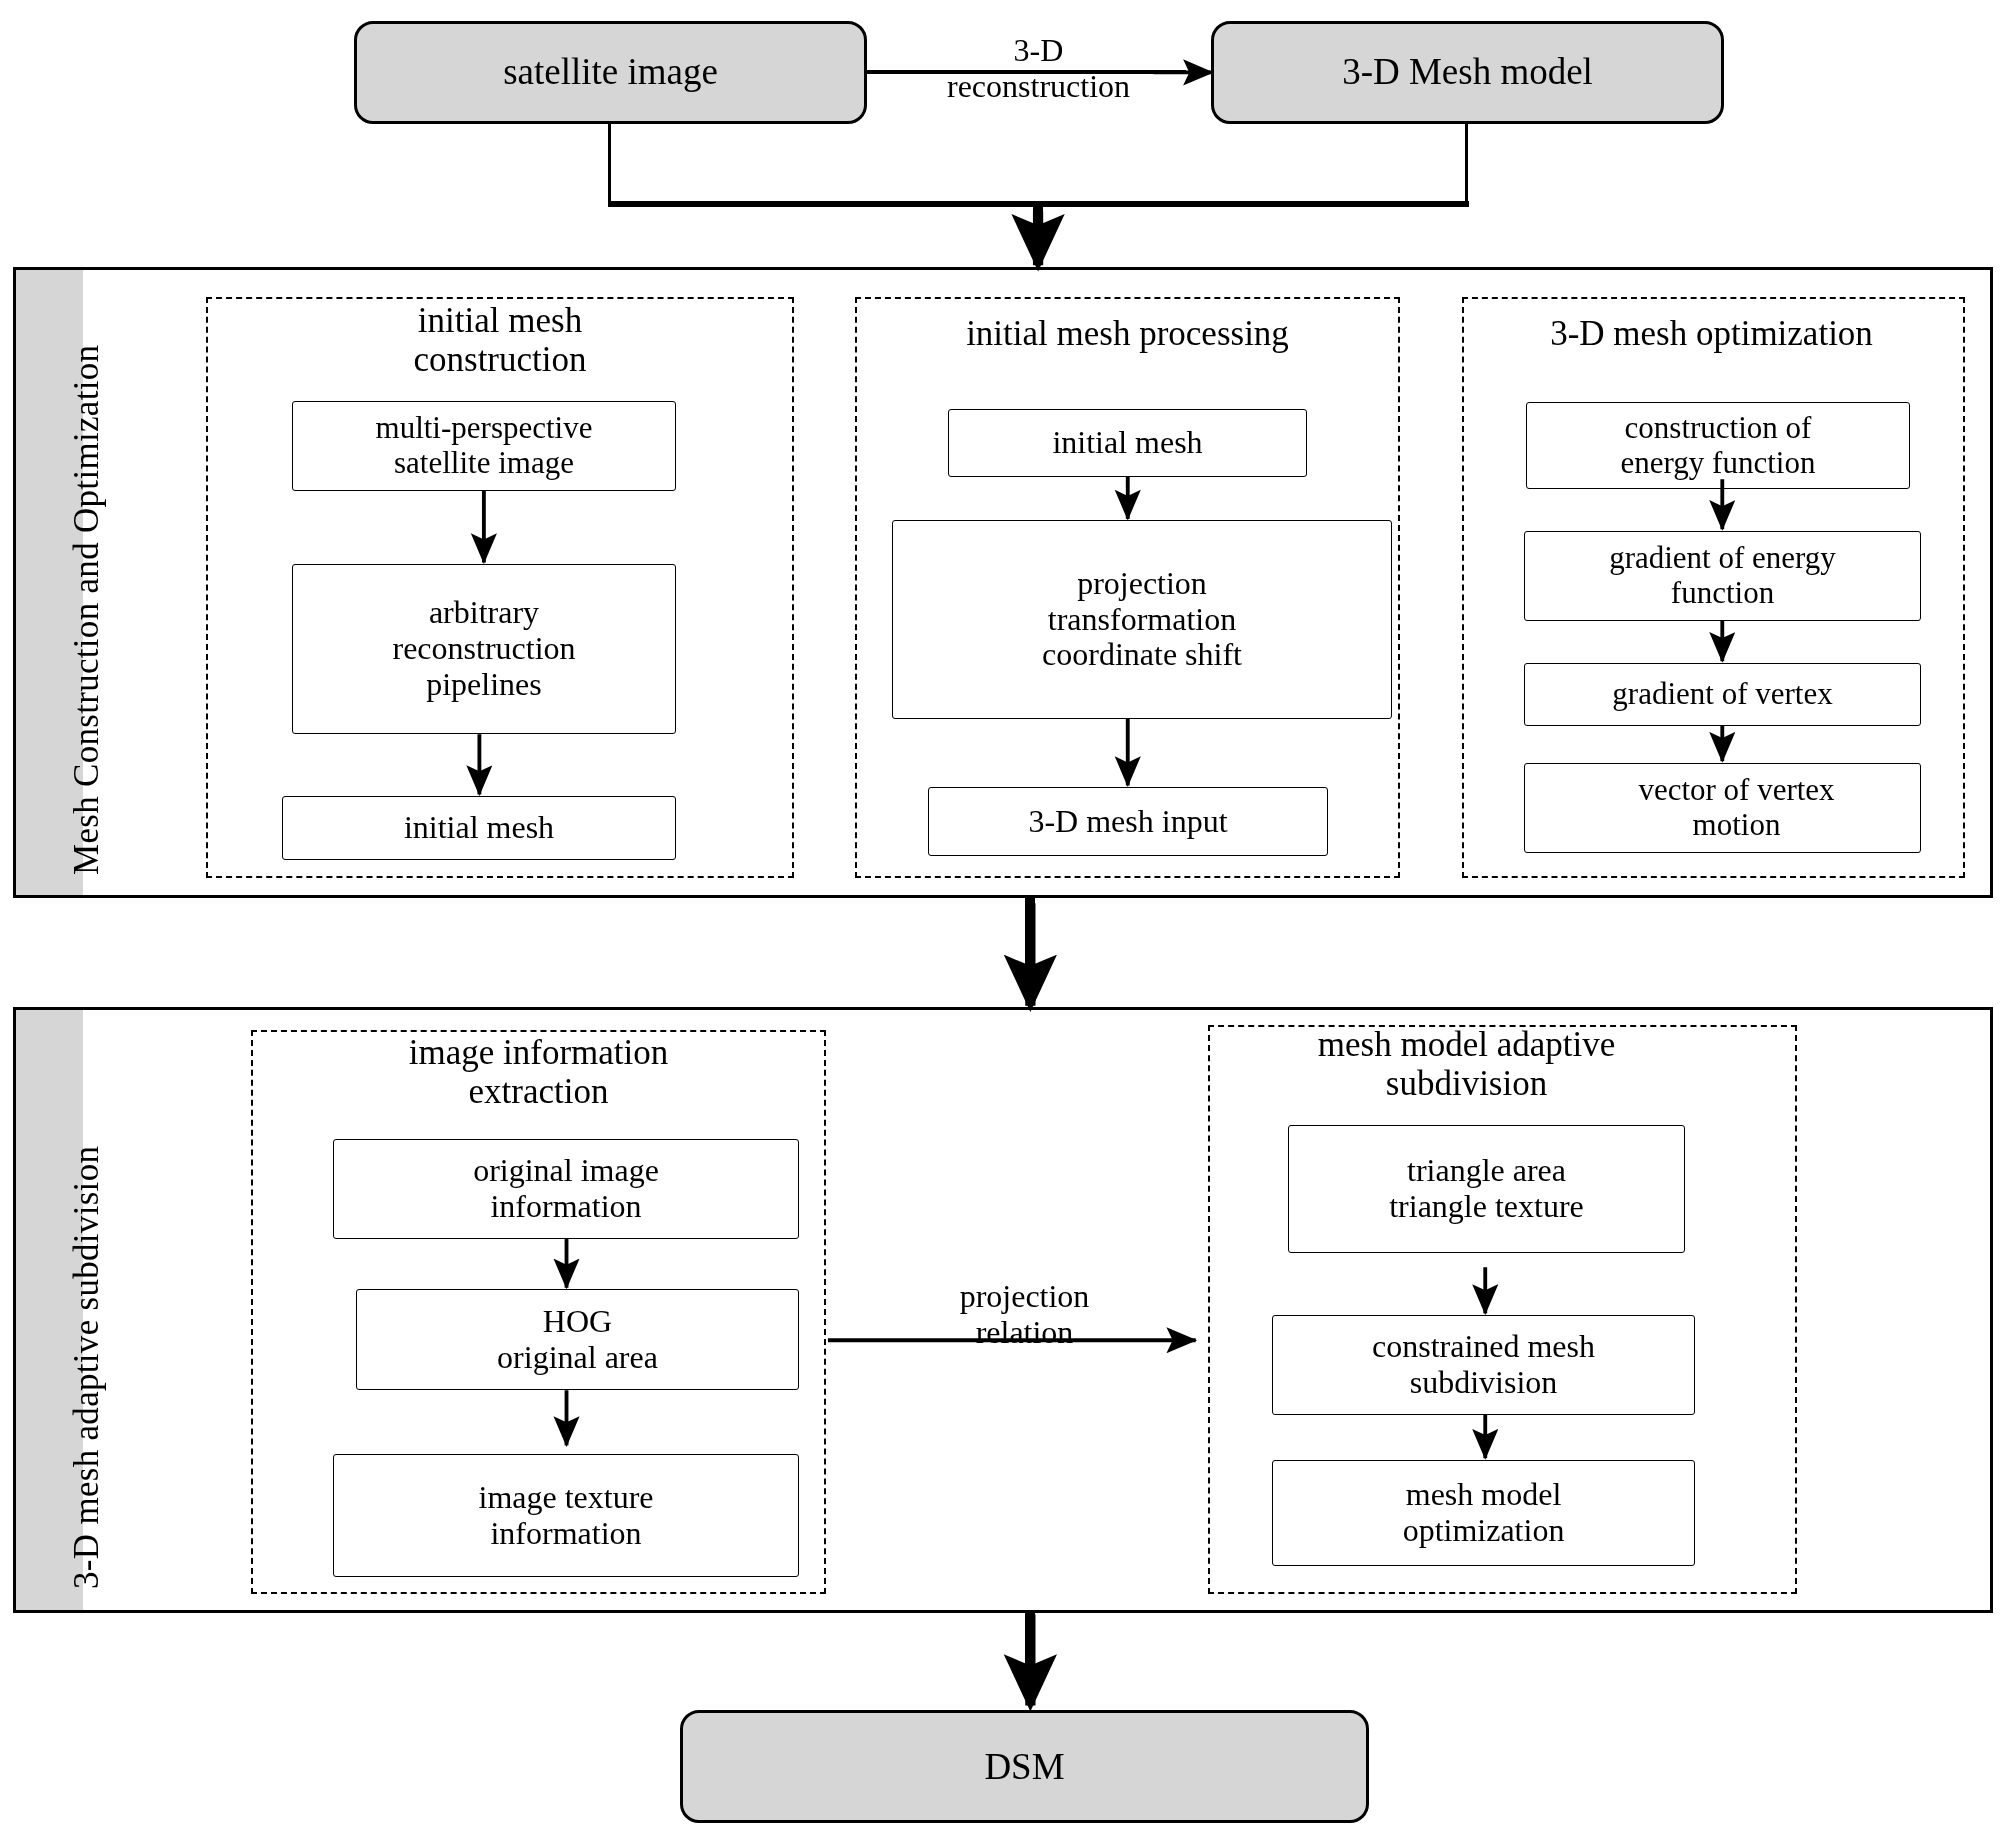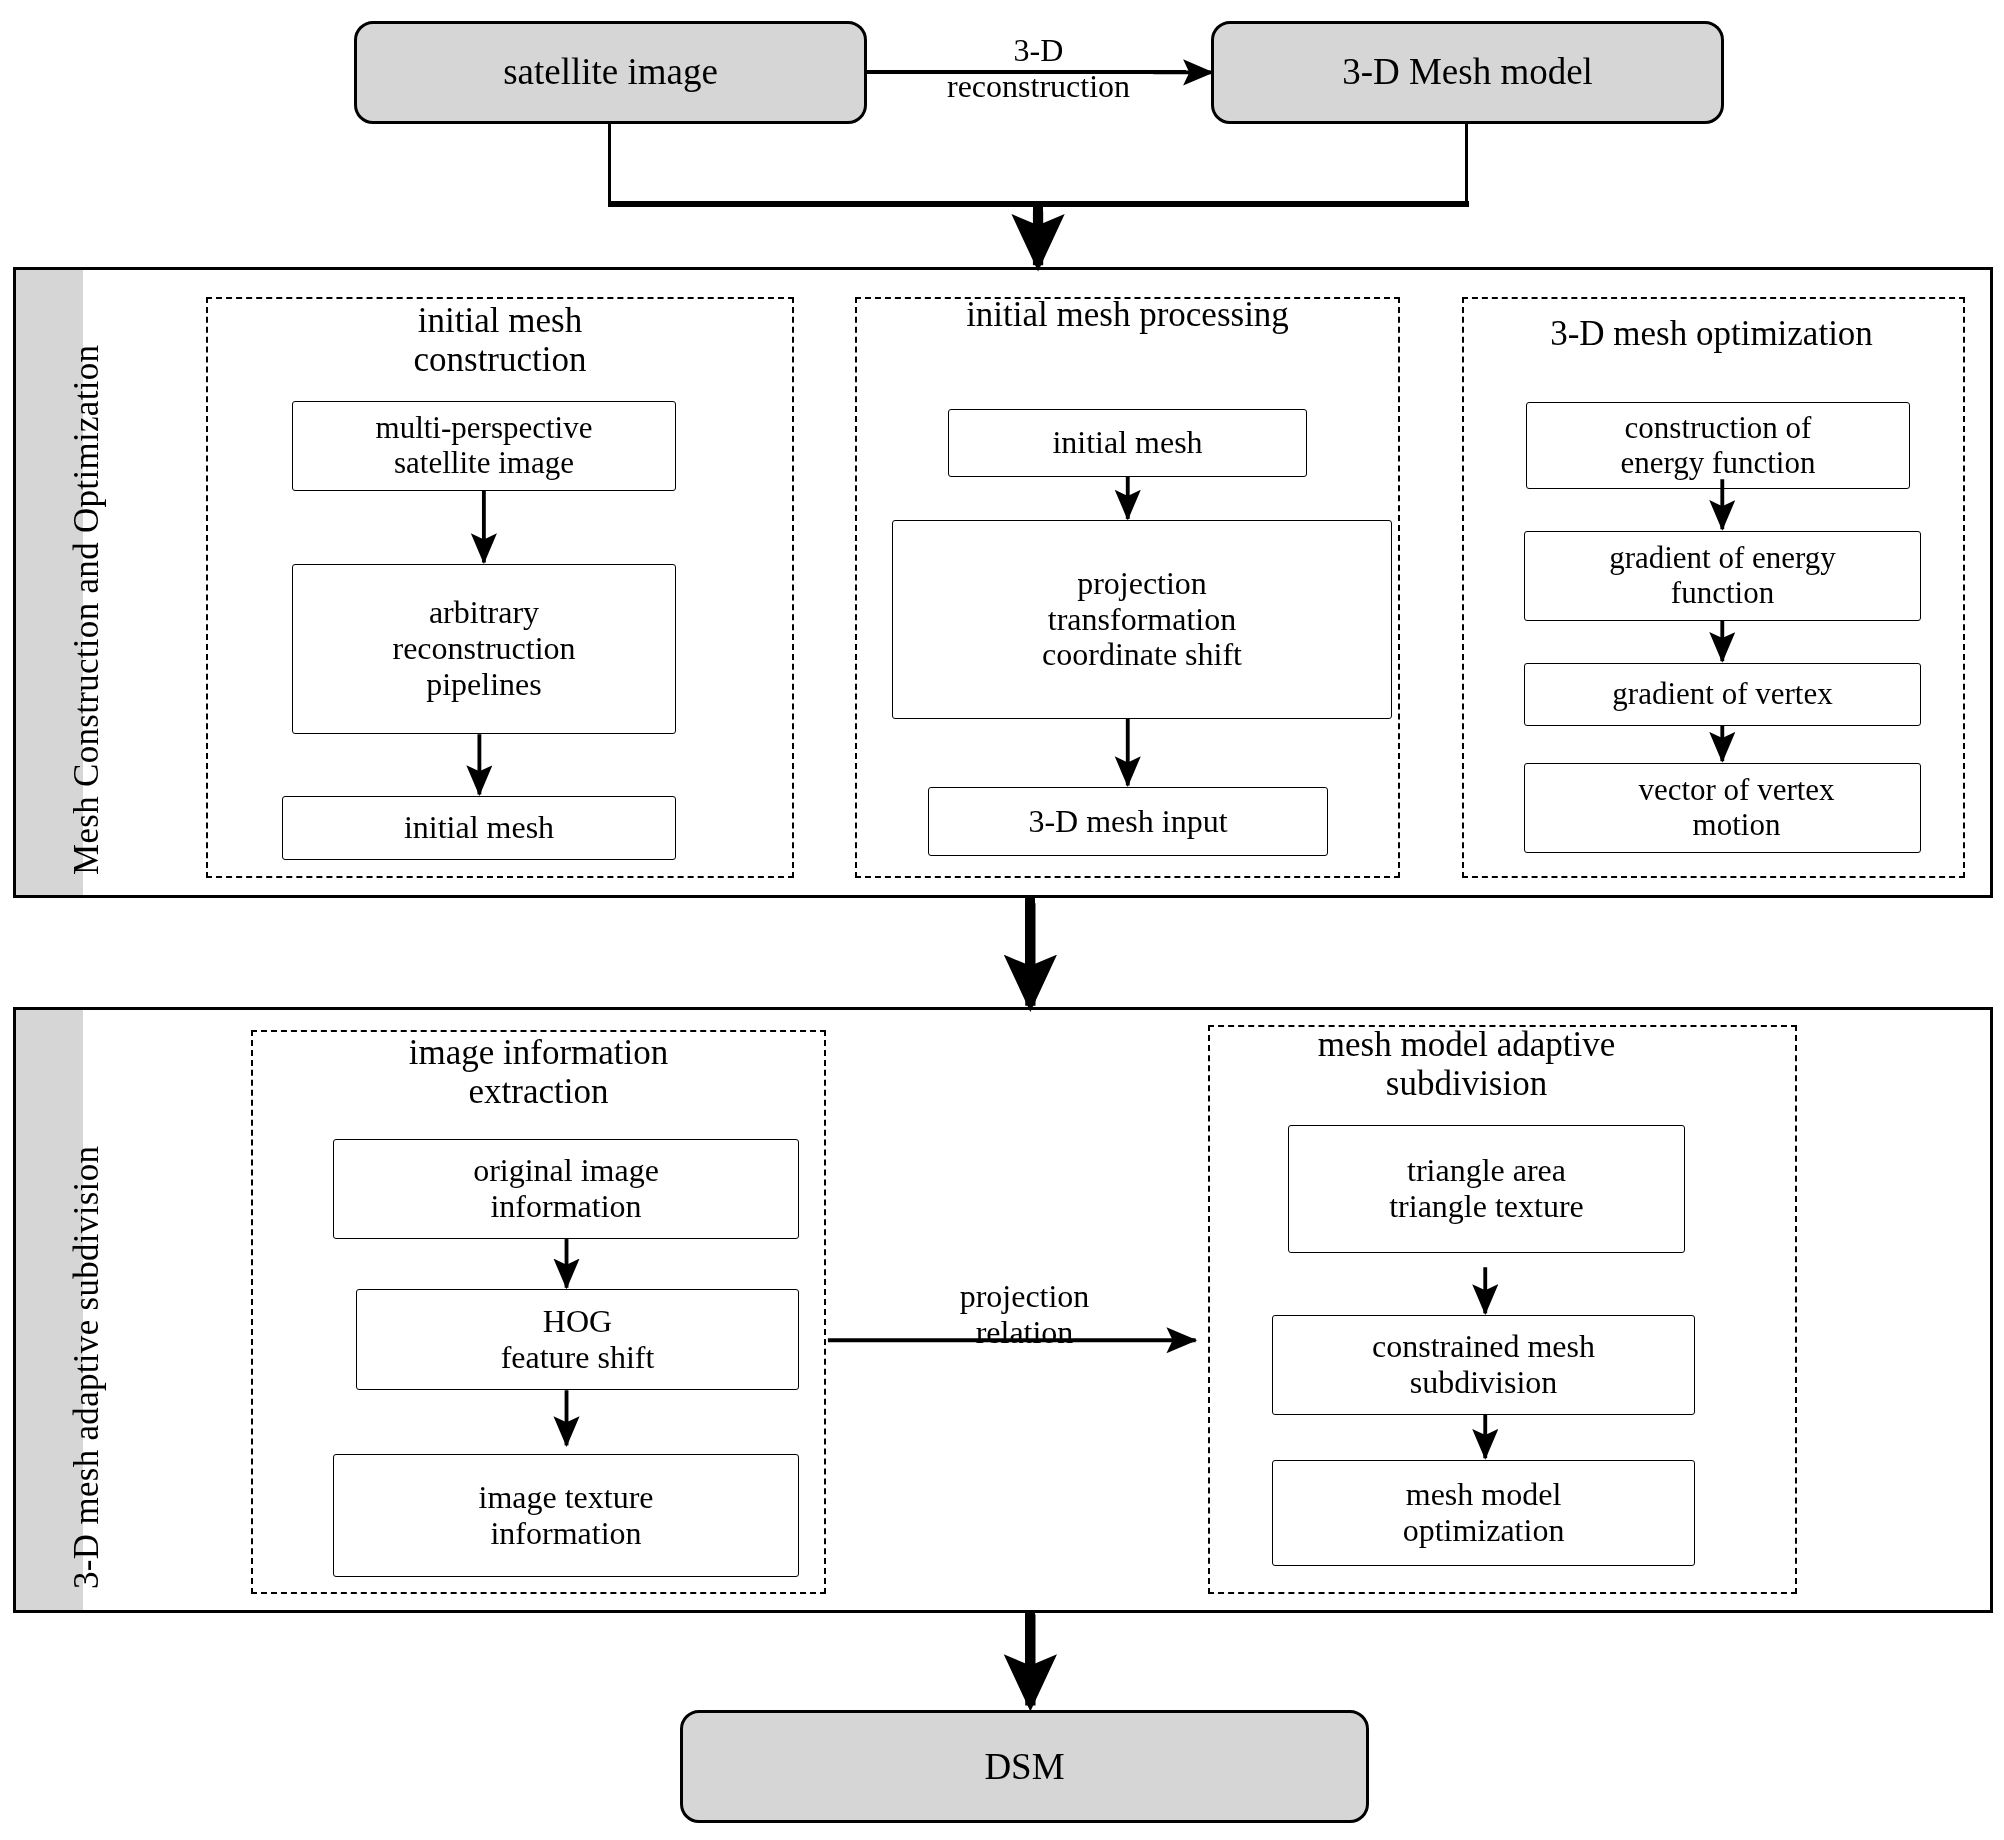--- a/index.html
+++ b/index.html
@@ -117,21 +117,21 @@
   <div class="node" style="left:292px;top:564px;width:384px;height:170px;font-size:32px;">
     <span style="white-space:pre-line">arbitrary
 reconstruction
 pipelines</span>
   </div>
   <div class="node" style="left:282px;top:796px;width:394px;height:64px;font-size:32px;">
     <span style="white-space:pre-line">initial mesh</span>
   </div>
 
   <div class="dashbox" style="left:855px;top:297px;width:545px;height:581px;"></div>
-  <div class="grouptitle" style="left:855px;top:295px;width:545px;">
+  <div class="grouptitle" style="left:855px;top:314px;width:545px;">
     <div>initial mesh processing</div>
   </div>
   <div class="node" style="left:948px;top:409px;width:359px;height:68px;font-size:32px;">
     <span style="white-space:pre-line">initial mesh</span>
   </div>
   <div class="node" style="left:892px;top:520px;width:500px;height:199px;font-size:32px;">
     <span style="white-space:pre-line">projection
 transformation
 coordinate shift</span>
   </div>
@@ -170,21 +170,21 @@
   <div class="grouptitle" style="left:251px;top:1033px;width:575px;">
     <div>image information</div>
     <div>extraction</div>
   </div>
   <div class="node" style="left:333px;top:1139px;width:466px;height:100px;font-size:32px;">
     <span style="white-space:pre-line">original image
 information</span>
   </div>
   <div class="node" style="left:356px;top:1289px;width:443px;height:101px;font-size:32px;">
     <span style="white-space:pre-line">HOG
-feature shift</span>
+original area</span>
   </div>
   <div class="node" style="left:333px;top:1447px;width:466px;height:123px;font-size:32px;margin-top:7px;">
     <span style="white-space:pre-line">image texture
 information</span>
   </div>
 
   <div class="dashbox" style="left:1208px;top:1025px;width:589px;height:569px;"></div>
   <div class="grouptitle" style="left:1172px;top:1025px;width:589px;">
     <div>mesh model adaptive</div>
     <div>subdivision</div>

